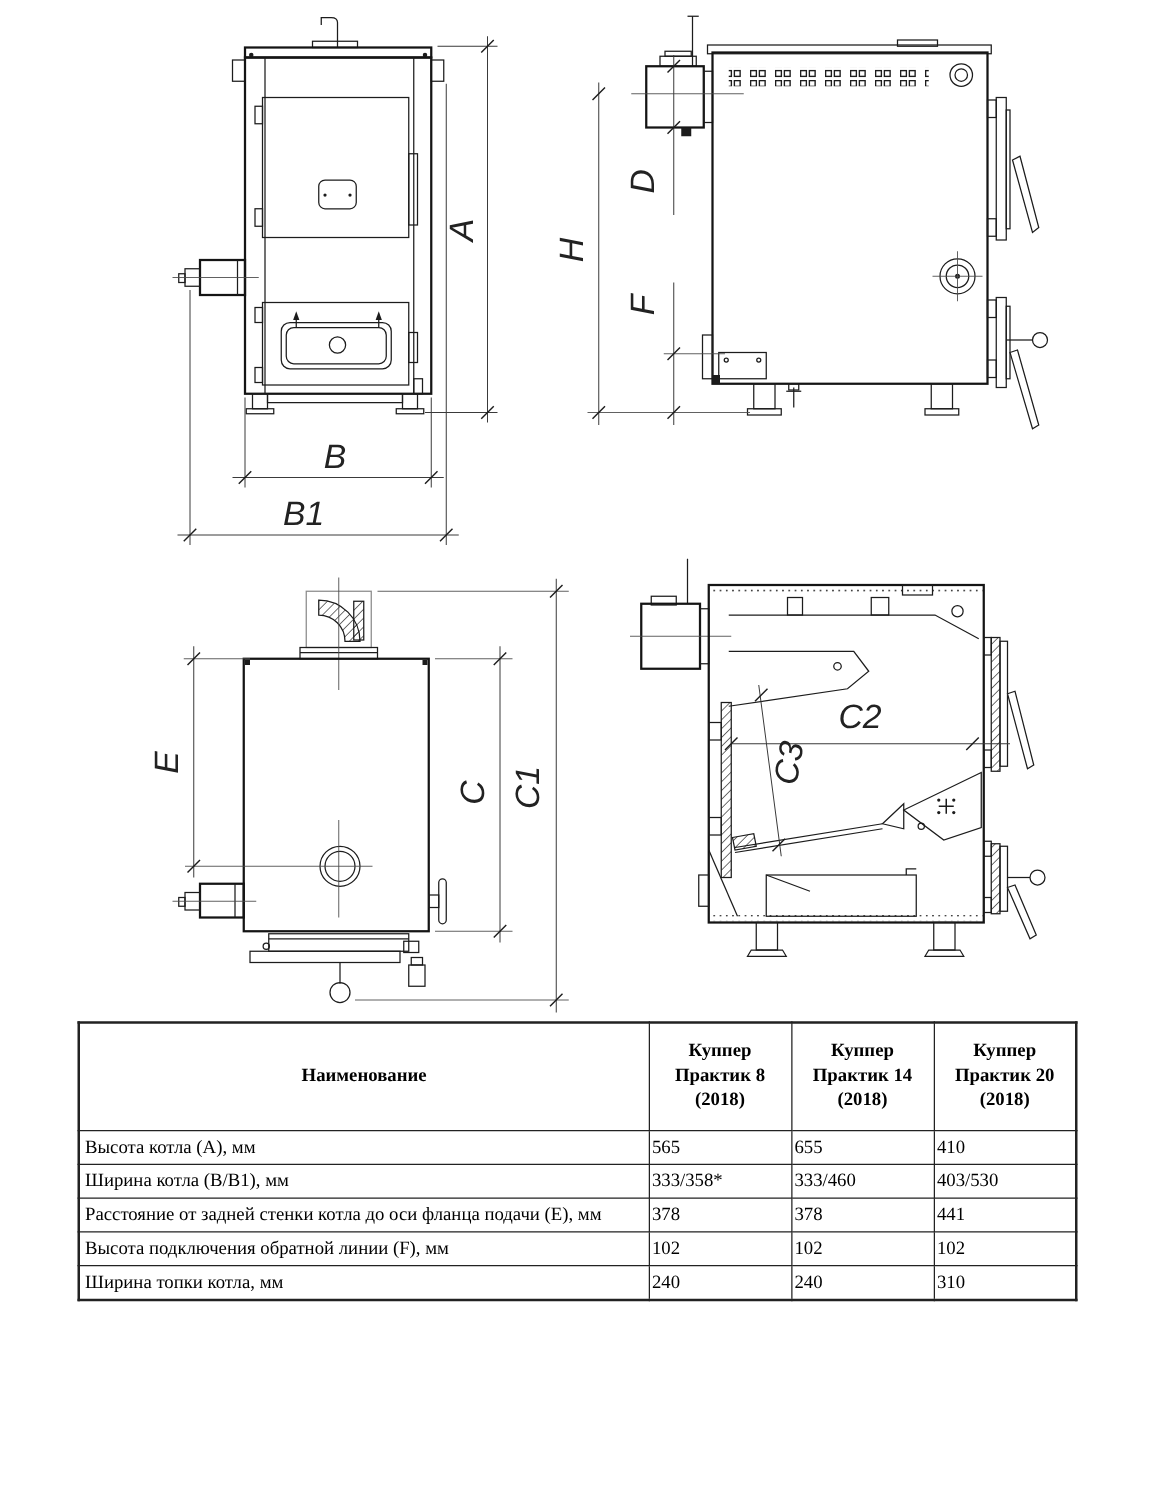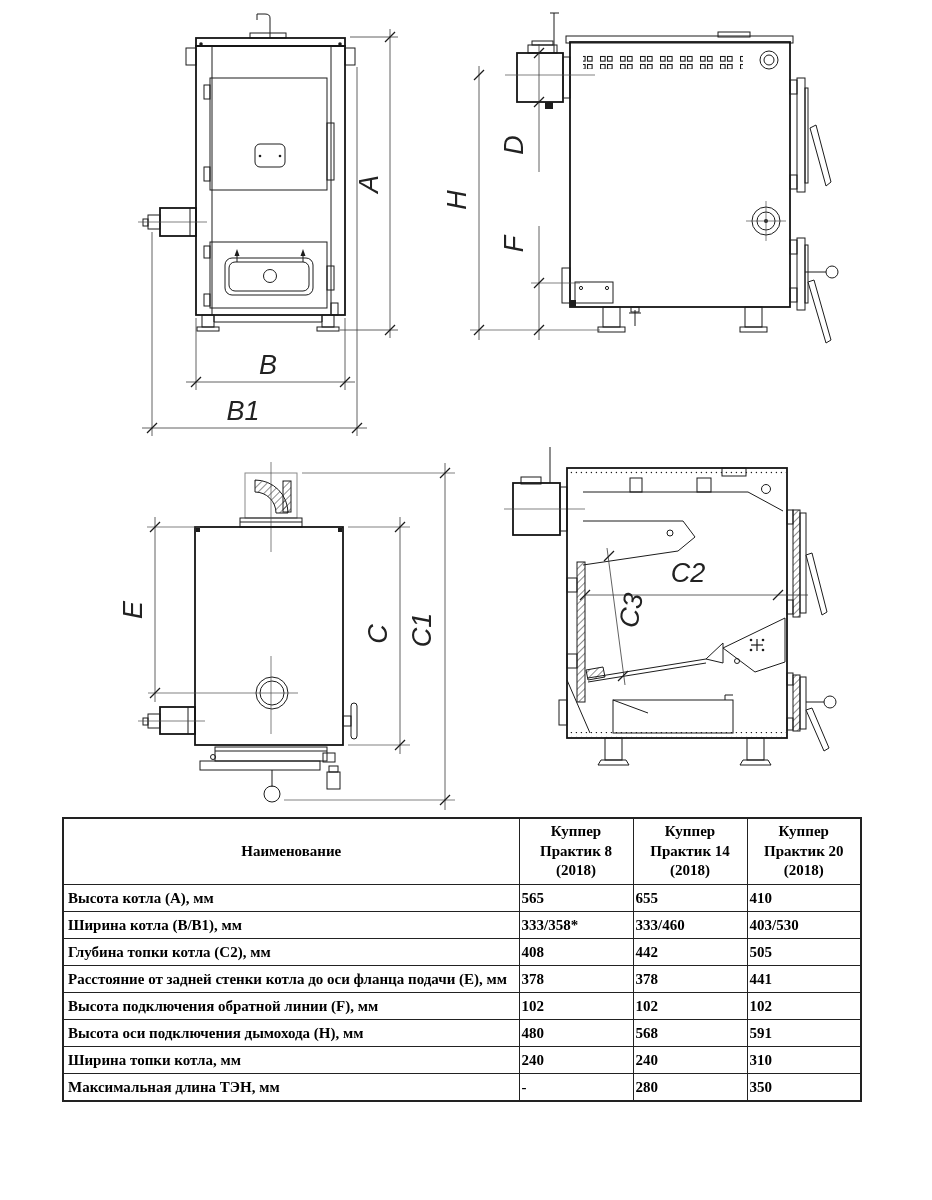--- a/index.html
+++ b/index.html
@@ -16,22 +16,22 @@
   .wht{fill:#fff;stroke:#1c1c1c;stroke-width:1;}
   .gray{stroke:#8a8a8a;fill:none;stroke-width:1;}
   .dimlbl{font-family:"Liberation Sans",sans-serif;font-style:italic;
           font-size:27px;fill:#222;text-anchor:middle;}
   
   #specs{position:absolute;left:62px;top:817px;border-collapse:collapse;table-layout:fixed;
          width:798px;font-family:"Liberation Serif",serif;font-size:15px;color:#000;}
   #specs td,#specs th{border:1px solid #222;}
   #specs{border:2px solid #222;}
   #specs th{font-weight:bold;text-align:center;vertical-align:middle;height:61px;
-            line-height:1.3;padding:2px;}
-  #specs td{height:26px;padding:0 2px;vertical-align:middle;font-weight:bold;}
+            line-height:1.3;padding:12px;}
+  #specs td{height:26px;padding:0 2px;vertical-align:middle;}
   #specs td.name{text-align:left;padding-left:4px;}
   #specs td.val{}
   col.c-name{width:456px;} col.c-v{width:114px;}
 </style>
 </head>
 <body>
 
 <div id="page">
 
 <svg id="drawing" width="932" height="812" viewBox="0 0 932 812">
@@ -370,51 +370,33 @@
           <td class="val">655</td>
           <td class="val">410</td>
         </tr>
     <tr>
           <td class="name">Ширина котла (В/В1), мм</td>
           <td class="val">333/358*</td>
           <td class="val">333/460</td>
           <td class="val">403/530</td>
         </tr>
     <tr>
-          <td class="name">Глубина топки котла (С2), мм</td>
-          <td class="val">408</td>
-          <td class="val">442</td>
-          <td class="val">505</td>
-        </tr>
-    <tr>
           <td class="name">Расстояние от задней стенки котла до оси фланца подачи (Е), мм</td>
           <td class="val">378</td>
           <td class="val">378</td>
           <td class="val">441</td>
         </tr>
     <tr>
           <td class="name">Высота подключения обратной линии (F), мм</td>
           <td class="val">102</td>
           <td class="val">102</td>
           <td class="val">102</td>
         </tr>
     <tr>
-          <td class="name">Высота оси подключения дымохода (Н), мм</td>
-          <td class="val">480</td>
-          <td class="val">568</td>
-          <td class="val">591</td>
-        </tr>
-    <tr>
           <td class="name">Ширина топки котла, мм</td>
           <td class="val">240</td>
           <td class="val">240</td>
           <td class="val">310</td>
         </tr>
-    <tr>
-          <td class="name">Максимальная длина ТЭН, мм</td>
-          <td class="val">-</td>
-          <td class="val">280</td>
-          <td class="val">350</td>
-        </tr>
   </tbody>
 </table>
 
 </div>
 
 </body></html>

